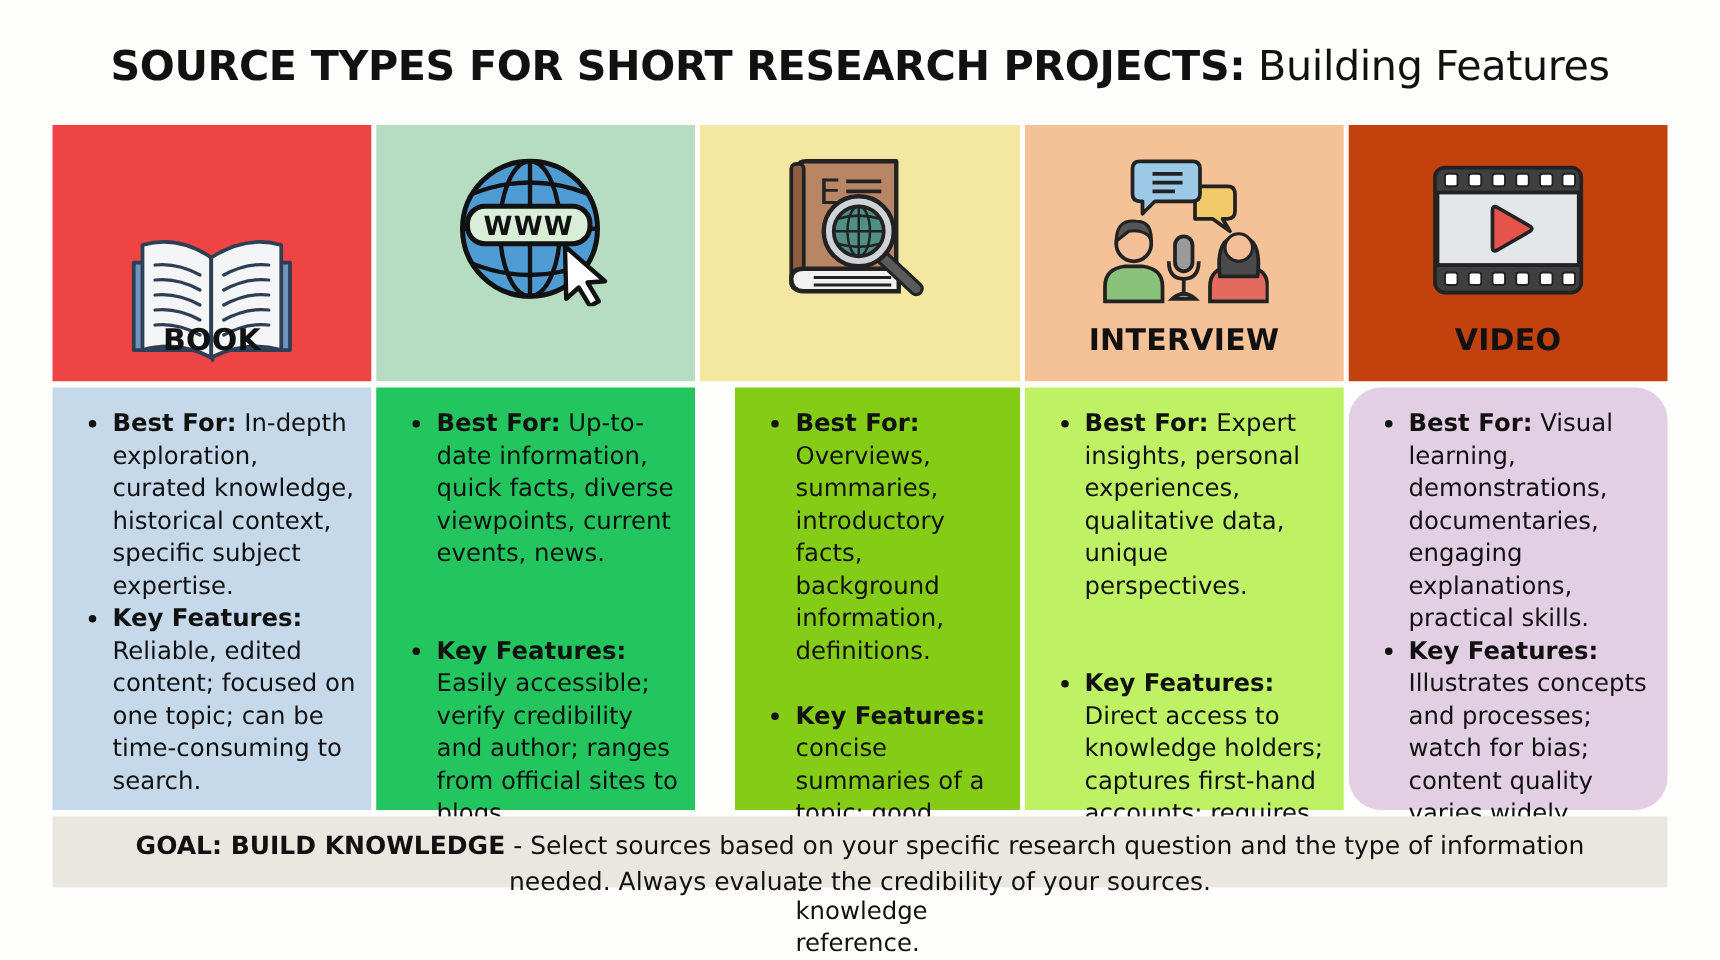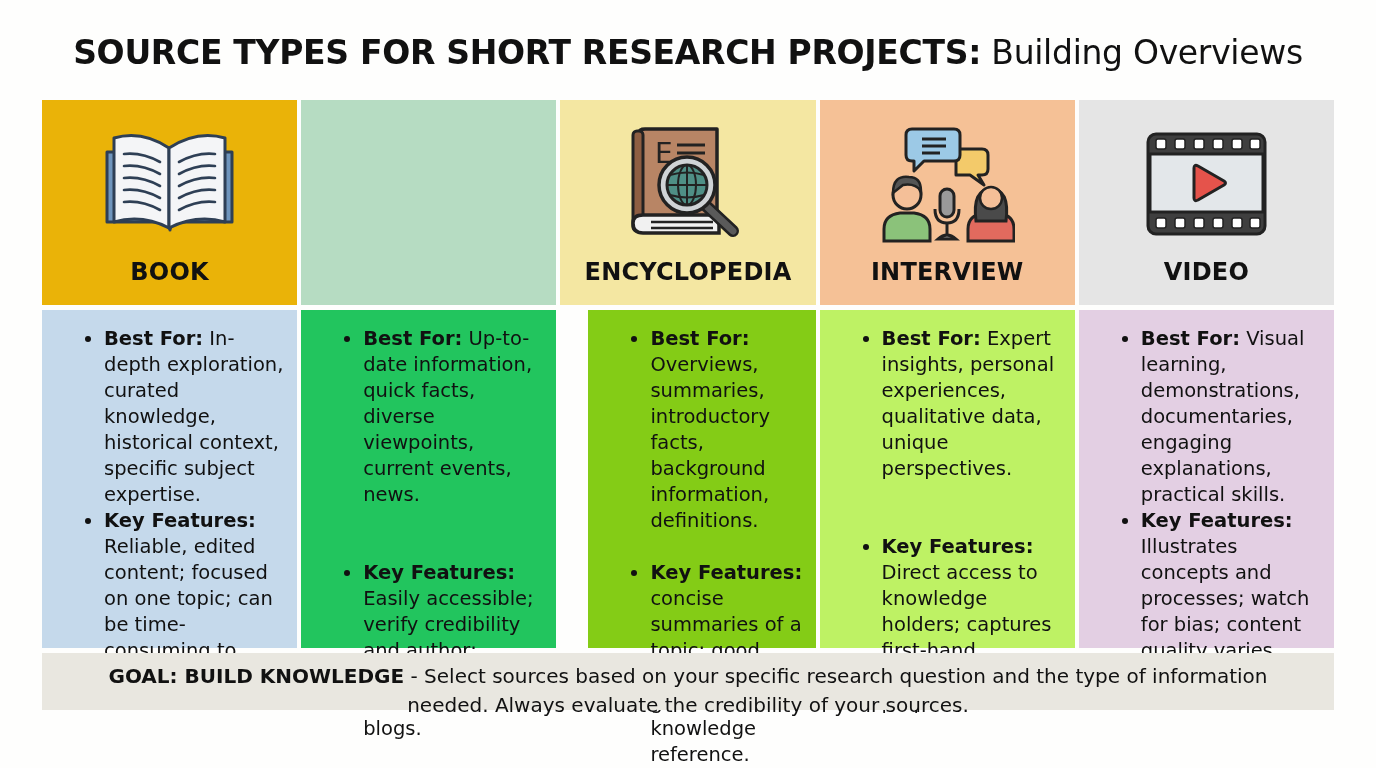--- a/index.html
+++ b/index.html
@@ -25,45 +25,45 @@
     .head {
       height: 205px; position: relative;
       display: flex; flex-direction: column; align-items: center;
     }
     .head .icon { margin-top: 22px; width: 140px; height: 125px; display:flex; align-items:center; justify-content:center; }
     .head .label {
       position: absolute; top: 158px; width: 100%; text-align: center;
       font-weight: 700; font-size: 24px; letter-spacing: 0.2px;
     }
     .body {
-      height: 338px; box-sizing: border-box; padding: 16px 10px 0 42px;
+      height: 338px; box-sizing: border-box; padding: 16px 10px 0 28px;
       font-size: 19.5px; line-height: 26px;
     }
     .body ul { margin: 0; padding: 0 0 0 20px; list-style: disc; }
     .body li { margin: 0; }
     .body b { font-weight: 700; }
     .gap { display: block; height: 26px; }
-    .c0h { background: #eab308; } .c0b { background: #c5d9eb; }
+    .c0h { background: #ef4444; justify-content: flex-end; } .c0b { background: #c5d9eb; }
     .c1h { background: #b6dcc2; } .c1b { background: #22c55e; }
     .c2h { background: #f4e7a2; } .c2b { background: #84cc16; margin-left: 28px; }
     .c3h { background: #f5c196; } .c3b { background: #bef264; }
-    .c4h { background: #e5e5e5; } .c4b { background: #e3cfe3; }
+    .c4h { background: #c2410c; } .c4b { background: #e3cfe3; border-radius: 26px; }
     .footer {
       position: absolute; left: 42px; top: 653px; width: 1292px; height: 57px;
       background: #e9e7e0; box-sizing: border-box; padding: 9px 40px 0 40px;
       text-align: center; font-size: 20px; line-height: 29px;
     }
     .footer b { font-weight: 700; }
   </style>
 </head>
 <body>
 
 <div class="title">
   <span class="bold">SOURCE TYPES FOR SHORT RESEARCH PROJECTS:</span>
-  <span class="light">Building Overviews</span>
+  <span class="light">Building Features</span>
 </div>
 
 <div class="grid">
 
   <div class="head c0h">
     <div class="icon">
       <svg width="135" height="110" viewBox="0 0 135 110">
         <path d="M5 22 h125 v70 h-50 q-12 0 -12 8 q0 -8 -12 -8 h-51 z" fill="#6f95bd" stroke="#2e3f55" stroke-width="3" stroke-linejoin="round"></path>
         <path d="M12 8 q28 -8 55 10 v80 q-27 -14 -55 -6 z" fill="#f4f5f7" stroke="#2e3f55" stroke-width="3" stroke-linejoin="round"></path>
         <path d="M123 8 q-28 -8 -56 10 v80 q28 -14 56 -6 z" fill="#f4f5f7" stroke="#2e3f55" stroke-width="3" stroke-linejoin="round"></path>
@@ -78,20 +78,35 @@
             <path d="M113 48 q-18 -2 -36 8"></path>
             <path d="M113 60 q-18 -2 -36 8"></path>
             <path d="M113 72 q-18 -2 -36 8"></path>
         </g>
       </svg>
     </div>
     <div class="label">BOOK</div>
   </div>
 
   <div class="head c1h">
+    <div class="icon">
+      <svg width="125" height="120" viewBox="0 0 125 120">
+        <circle cx="58" cy="58" r="54" fill="#4f9bd3" stroke="#111" stroke-width="4"></circle>
+        <g stroke="#111" stroke-width="3.5" fill="none">
+          <ellipse cx="58" cy="58" rx="24" ry="54"></ellipse>
+          <line x1="58" y1="4" x2="58" y2="112"></line>
+          <path d="M12 30 q46 -18 92 0"></path>
+          <path d="M12 86 q46 18 92 0"></path>
+          <line x1="4" y1="58" x2="112" y2="58"></line>
+        </g>
+        <rect x="8" y="40" width="98" height="30" rx="14" fill="#d8eed9" stroke="#111" stroke-width="4"></rect>
+        <text x="57" y="63" text-anchor="middle" font-family="DejaVu Sans, sans-serif" font-weight="700" font-size="21" fill="#111" letter-spacing="1">WWW</text>
+        <path d="M86 72 l32 28 l-14 1 l9 15 l-7 4 l-9 -15 l-10 9 z" fill="#fff" stroke="#111" stroke-width="3.5" stroke-linejoin="round"></path>
+      </svg>
+    </div>
   </div>
 
   <div class="head c2h">
     <div class="icon">
       <svg width="125" height="120" viewBox="0 0 125 120">
         <path d="M14 8 q0 -4 6 -4 h72 v100 h-78 z" fill="#b88565" stroke="#222" stroke-width="3.5" stroke-linejoin="round"></path>
         <path d="M14 8 v96" stroke="#222" stroke-width="3.5"></path>
         <rect x="8" y="6" width="10" height="100" rx="4" fill="#8e5e42" stroke="#222" stroke-width="3"></rect>
         <path d="M8 98 q0 -8 10 -8 h76 v18 h-76 q-10 0 -10 -10 z" fill="#f1f1f1" stroke="#222" stroke-width="3.5"></path>
         <line x1="26" y1="97" x2="88" y2="97" stroke="#222" stroke-width="2.5"></line>
@@ -108,21 +123,20 @@
         <circle cx="62" cy="60" r="20" fill="#4f8f86" stroke="#222" stroke-width="3"></circle>
         <g stroke="#222" stroke-width="2" fill="none">
           <ellipse cx="62" cy="60" rx="9" ry="20"></ellipse>
             <line x1="42" y1="60" x2="82" y2="60"></line>
             <line x1="62" y1="40" x2="62" y2="80"></line>
           <path d="M45 50 q17 -5 34 0"></path>
             <path d="M45 70 q17 5 34 0"></path>
         </g>
       </svg>
     </div>
-    <div class="label">ENCYCLOPEDIA</div>
   </div>
 
   <div class="head c3h">
     <div class="icon">
       <svg width="135" height="120" viewBox="0 0 135 120">
         <path d="M76 24 h26 q6 0 6 6 v14 q0 6 -6 6 h-4 l6 10 l-14 -10 h-14 z" fill="#f3ca6a" stroke="#222" stroke-width="3" stroke-linejoin="round"></path>
         <path d="M32 4 h42 q6 0 6 6 v20 q0 6 -6 6 h-30 l-10 10 v-10 h-2 q-6 0 -6 -6 v-20 q0 -6 6 -6 z" fill="#9cc9e6" stroke="#222" stroke-width="3" stroke-linejoin="round"></path>
         <g stroke="#222" stroke-width="3">
             <line x1="42" y1="14" x2="66" y2="14"></line>
             <line x1="42" y1="21" x2="66" y2="21"></line>

